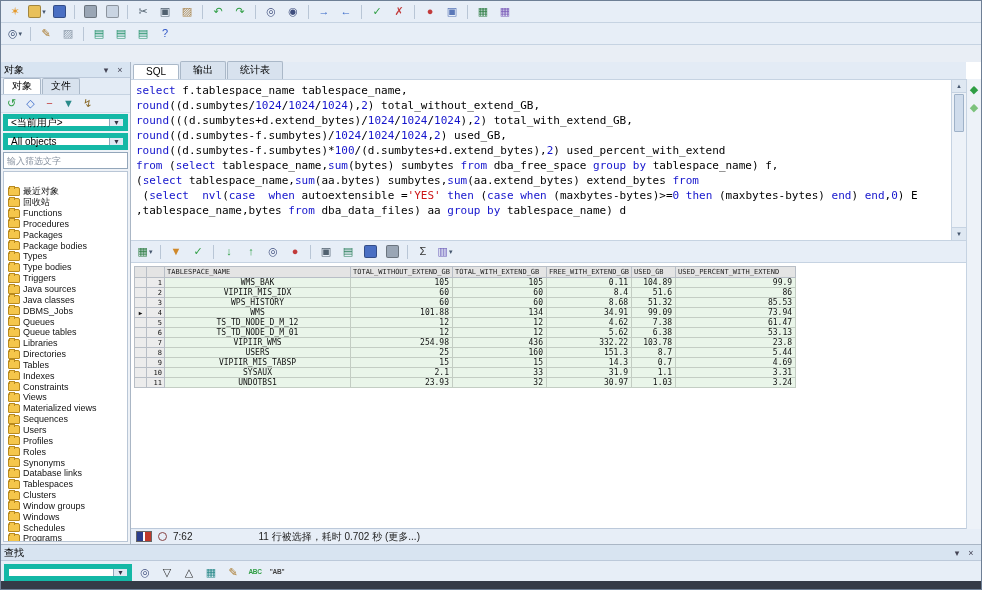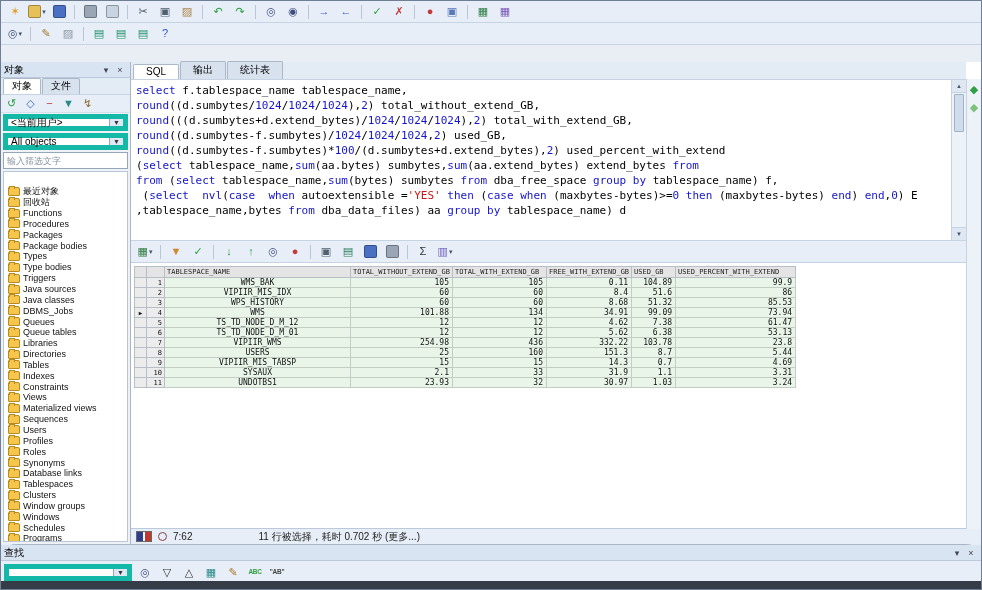--- a/index.html
+++ b/index.html
@@ -102,21 +102,21 @@
   td.c0{text-align:center;}
   .statusbar{height:15px;display:flex;align-items:center;gap:6px;background:#e7eef7;
     border-top:1px solid #bcc9da;font-size:10px;padding:0 5px;color:#222;}
   .flag-icon{width:14px;height:9px;border:1px solid #666;
     background:linear-gradient(90deg,#2c3e8c 0 45%,#fff 45% 55%,#c0392b 55% 100%);}
   .clock-icon{width:7px;height:7px;border:1.5px solid #844;border-radius:50%;}
   .status-msg{margin-left:60px;}
 
   
   .findbar{position:absolute;left:0;right:0;bottom:8px;height:37px;background:#e7eef7;
-    border-top:1px solid #aab6c5;box-sizing:border-box;border-radius:15px;}
+    border-top:1px solid #aab6c5;box-sizing:border-box;}
   .find-row{height:22px;display:flex;align-items:center;padding:0 3px;gap:2px;}
   .find-combo{width:128px;height:17px;margin:0;}
 
   .bottomstrip{position:absolute;left:0;right:0;bottom:0;height:8px;background:#353b47;}
 </style>
 </head>
 <body>
 
 <div class="window">
 
@@ -405,22 +405,22 @@
           <span class="tab">统计表</span>
         </div>
 
       <div class="editor-wrap">
         <div class="editor">
             <div class="sql-line"><span class="tk-k">select</span> f.tablespace_name tablespace_name,</div>
             <div class="sql-line"><span class="tk-k">round</span>((d.sumbytes/<span class="tk-n">1024</span>/<span class="tk-n">1024</span>/<span class="tk-n">1024</span>),<span class="tk-n">2</span>) total_without_extend_GB,</div>
             <div class="sql-line"><span class="tk-k">round</span>(((d.sumbytes+d.extend_bytes)/<span class="tk-n">1024</span>/<span class="tk-n">1024</span>/<span class="tk-n">1024</span>),<span class="tk-n">2</span>) total_with_extend_GB,</div>
             <div class="sql-line"><span class="tk-k">round</span>((d.sumbytes-f.sumbytes)/<span class="tk-n">1024</span>/<span class="tk-n">1024</span>/<span class="tk-n">1024</span>,<span class="tk-n">2</span>) used_GB,</div>
             <div class="sql-line"><span class="tk-k">round</span>((d.sumbytes-f.sumbytes)*<span class="tk-n">100</span>/(d.sumbytes+d.extend_bytes),<span class="tk-n">2</span>) used_percent_with_extend</div>
+            <div class="sql-line"><span class="tk-k">from</span> (<span class="tk-k">select</span> tablespace_name,<span class="tk-k">sum</span>(bytes) sumbytes <span class="tk-k">from</span> dba_free_space <span class="tk-k">group</span> <span class="tk-k">by</span> tablespace_name) f,</div>
             <div class="sql-line">(<span class="tk-k">select</span> tablespace_name,<span class="tk-k">sum</span>(aa.bytes) sumbytes,<span class="tk-k">sum</span>(aa.extend_bytes) extend_bytes <span class="tk-k">from</span></div>
-            <div class="sql-line"><span class="tk-k">from</span> (<span class="tk-k">select</span> tablespace_name,<span class="tk-k">sum</span>(bytes) sumbytes <span class="tk-k">from</span> dba_free_space <span class="tk-k">group</span> <span class="tk-k">by</span> tablespace_name) f,</div>
             <div class="sql-line"> (<span class="tk-k">select</span>  <span class="tk-k">nvl</span>(<span class="tk-k">case</span>  <span class="tk-k">when</span> autoextensible =<span class="tk-s">'YES'</span> <span class="tk-k">then</span> (<span class="tk-k">case</span> <span class="tk-k">when</span> (maxbytes-bytes)&gt;=<span class="tk-n">0</span> <span class="tk-k">then</span> (maxbytes-bytes) <span class="tk-k">end</span>) <span class="tk-k">end</span>,<span class="tk-n">0</span>) E</div>
             <div class="sql-line">,tablespace_name,bytes <span class="tk-k">from</span> dba_data_files) aa <span class="tk-k">group</span> <span class="tk-k">by</span> tablespace_name) d</div>
           </div>
         <div class="vscroll">
           <div class="sb-btn">▲</div>
           <div class="sb-thumb"></div>
           <div class="sb-btn bottom">▼</div>
         </div>
       </div>
 

